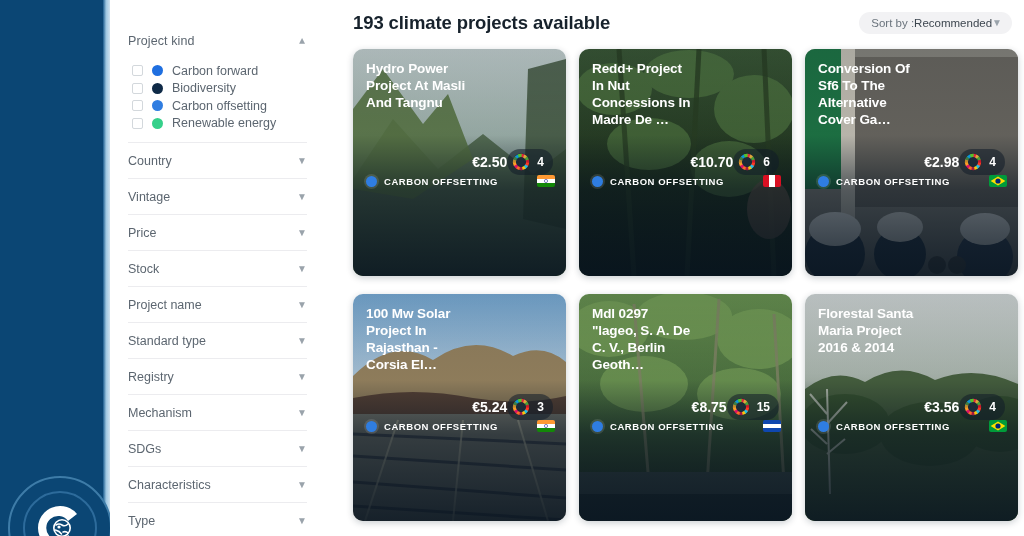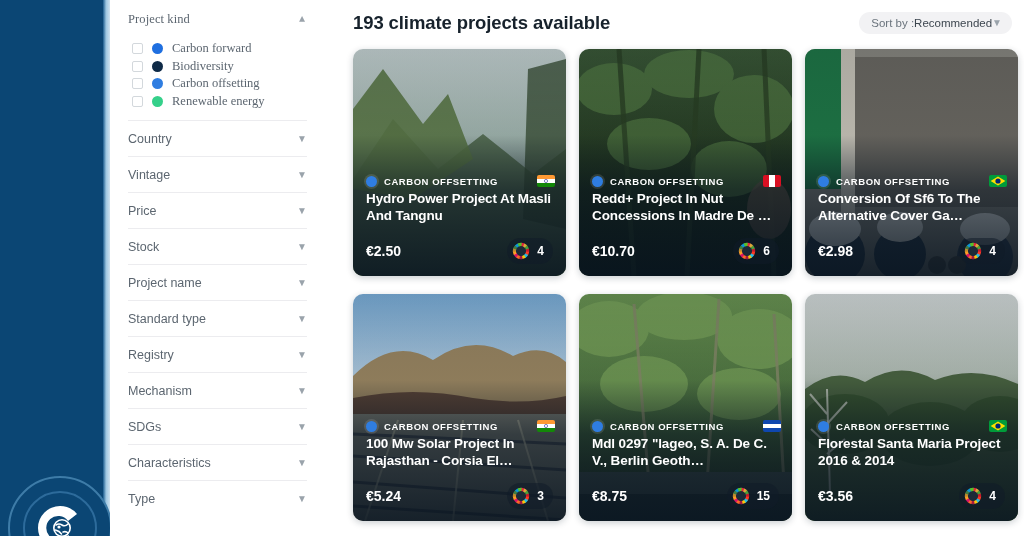--- a/index.html
+++ b/index.html
@@ -41,21 +41,21 @@
 
   
   .filters {
     width: 215px; flex: 0 0 215px;
     height: 536px;
     background: #ffffff;
     padding: 0 18px;
     overflow: hidden;
     position: relative;
   }
-  .filter-group { padding-top: 4px; font-family: Liberation Serif, serif; }
+  .filter-group { padding-top: 26px; }
   .filter-head {
     display: flex; align-items: center; justify-content: space-between;
     height: 30px;
     color: #5c6670; font-size: 12.5px;
   }
   .filter-head .lbl { letter-spacing: .1px; }
   .chev { color: #9aa3ab; font-size: 10px; line-height: 1; }
   .chev.up { transform: rotate(180deg); }
   .opts { padding: 6px 0 10px 4px; }
   .opt {
@@ -112,21 +112,21 @@
   .scrim {
     position: absolute; inset: 0;
     background: linear-gradient(to bottom,
       rgba(8,20,32,.18) 0%,
       rgba(8,20,32,.12) 38%,
       rgba(8,20,32,.62) 62%,
       rgba(8,20,32,.88) 100%);
   }
   .card-body {
     position: absolute; left: 0; right: 0; bottom: 0; top: 0;
-    display: flex; flex-direction: column; justify-content: flex-end;
+    display: flex; flex-direction: row; justify-content: flex-end;
     padding: 11px 13px 12px 13px;
   }
   .kind-row {
     position: absolute; left: 13px; right: 11px; top: 126px;
     display: flex; align-items: center; justify-content: space-between;
   }
   .kind { display: flex; align-items: center; gap: 7px; }
   .kind-dot { width: 11px; height: 11px; border-radius: 50%; background: #2f7de1; box-shadow: 0 0 0 2px rgba(255,255,255,.12); }
   .kind-label { color: #fff; font-size: 9.5px; font-weight: 700; letter-spacing: .55px; }
   .flag { width: 18px; height: 12px; border-radius: 2px; overflow: hidden; display:block; }

